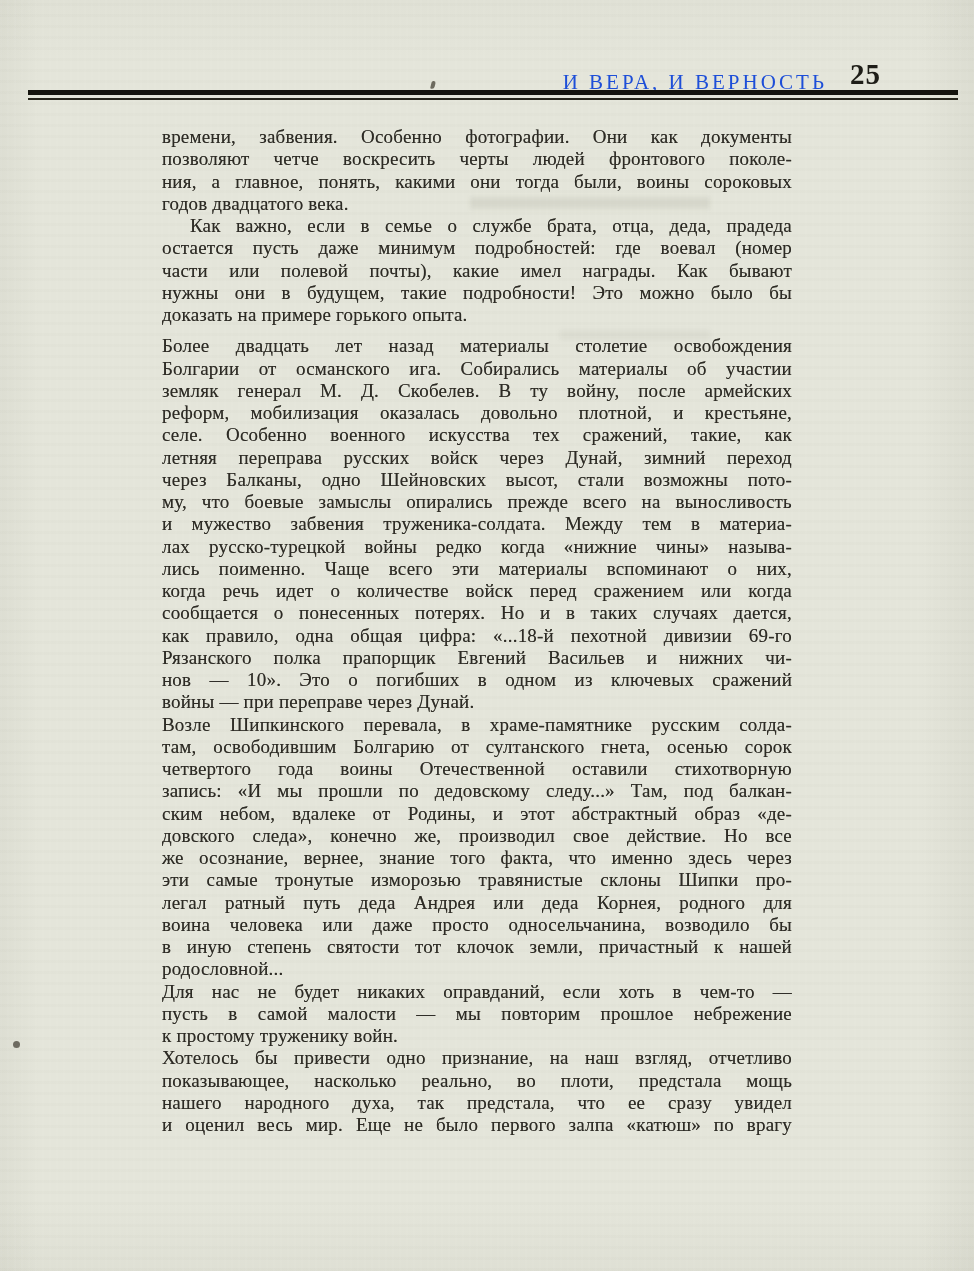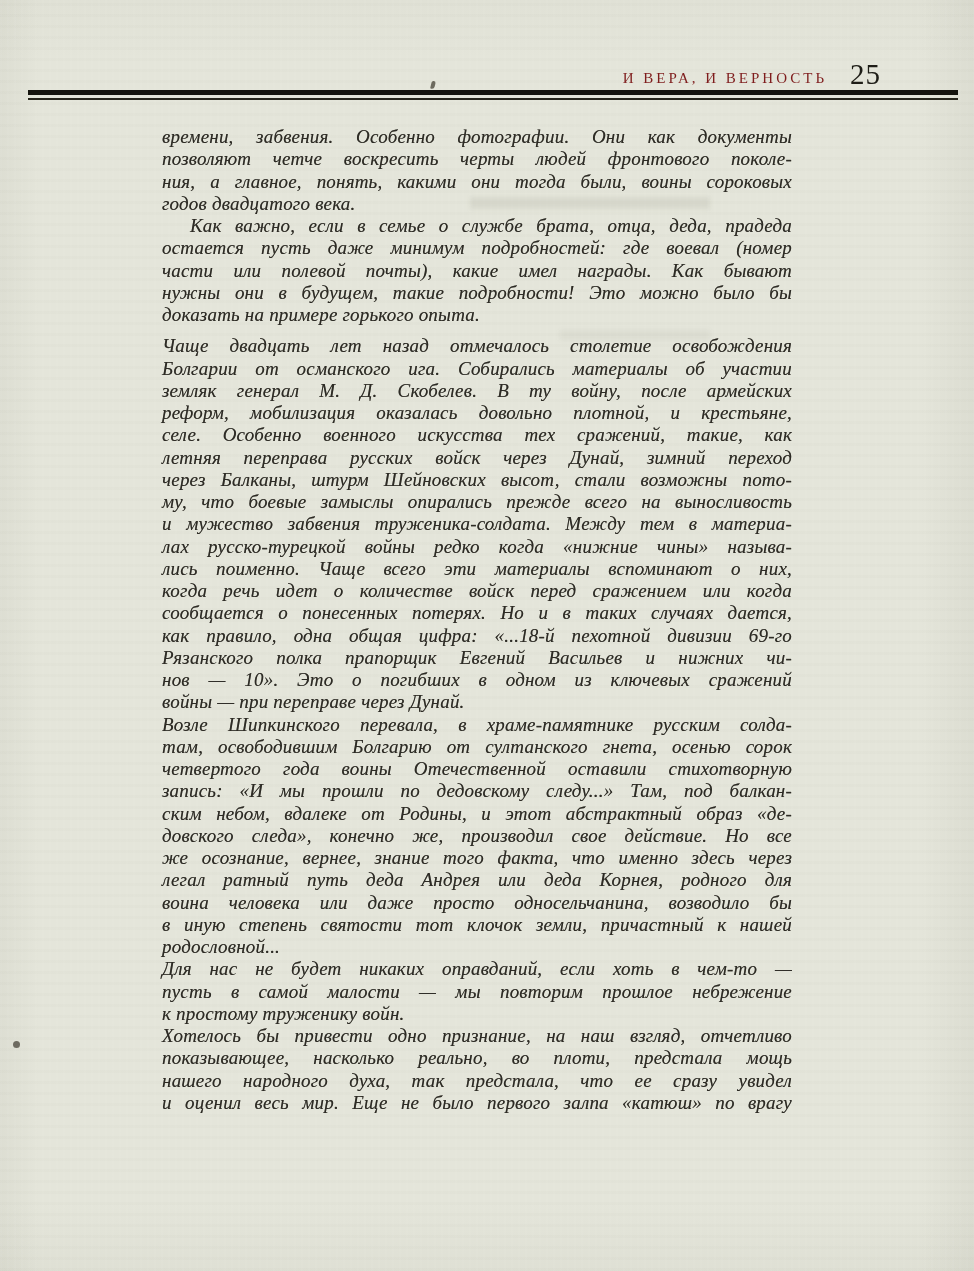--- a/index.html
+++ b/index.html
@@ -12,40 +12,40 @@
   .paper-texture{
     position:absolute;inset:0;pointer-events:none;
     background:
       repeating-linear-gradient(90deg, rgba(255,255,255,0.035) 0 2px, rgba(0,0,0,0) 2px 7px),
       repeating-linear-gradient(0deg, rgba(120,120,100,0.022) 0 3px, rgba(0,0,0,0) 3px 11px),
       linear-gradient(90deg, rgba(95,95,75,0.055) 0, rgba(0,0,0,0) 40px, rgba(0,0,0,0) 920px, rgba(85,85,65,0.06) 100%),
       linear-gradient(180deg, rgba(95,95,75,0.03) 0, rgba(0,0,0,0) 60px, rgba(0,0,0,0) 1200px, rgba(95,95,75,0.04) 100%);
   }
   .running-title{
     position:absolute;top:70px;right:147px;
-    font-size:15px;letter-spacing:3px;color:#7f1d1d;
+    font-size:21px;letter-spacing:3px;color:#1d4ed8;
     white-space:nowrap;
   }
   .page-number{
     position:absolute;top:58px;left:850px;
-    font-size:29px;color:#1e1d17;letter-spacing:1px;
+    font-size:29px;color:#1e1d17;letter-spacing:1px;font-weight:bold;
   }
   .header-rule{
     position:absolute;left:28px;top:90px;width:930px;height:3px;
     border-top:5px solid #15140e;
     border-bottom:2px solid #26251b;
     box-sizing:content-box;
   }
   .text-block{
     position:absolute;left:162px;top:126px;width:630px;
     font-size:19px;line-height:22.25px;color:#2d2b25;
     letter-spacing:0.2px;
     text-shadow:0 0 0.5px rgba(45,43,37,0.55);
   }
-  .paragraph{margin:0;font-style:italic;}
+  .paragraph{margin:0;}
   .paragraph.space-before{margin-top:9px;}
   .line{
     text-align:justify;
     text-align-last:justify;
     height:22.25px;
   }
   .line.endline{text-align-last:left;}
   .line.indent{text-indent:28px;}
   .speck{position:absolute;pointer-events:none;}
   .speck-comma{
@@ -79,46 +79,47 @@
       <div class="line endline">годов двадцатого века.</div>
     </div>
     <div class="paragraph">
       <div class="line indent">Как важно, если в семье о службе брата, отца, деда, прадеда</div>
       <div class="line">остается пусть даже минимум подробностей: где воевал (номер</div>
       <div class="line">части или полевой почты), какие имел награды. Как бывают</div>
       <div class="line">нужны они в будущем, такие подробности! Это можно было бы</div>
       <div class="line endline">доказать на примере горького опыта.</div>
     </div>
     <div class="paragraph space-before">
-      <div class="line">Чаще двадцать лет назад отмечалось столетие освобождения</div>
+      <div class="line">Более двадцать лет назад материалы столетие освобождения</div>
       <div class="line">Болгарии от османского ига. Собирались материалы об участии</div>
       <div class="line">земляк генерал М. Д. Скобелев. В ту войну, после армейских</div>
       <div class="line">реформ, мобилизация оказалась довольно плотной, и крестьяне,</div>
       <div class="line">селе. Особенно военного искусства тех сражений, такие, как</div>
       <div class="line">летняя переправа русских войск через Дунай, зимний переход</div>
-      <div class="line">через Балканы, штурм Шейновских высот, стали возможны пото-</div>
+      <div class="line">через Балканы, одно Шейновских высот, стали возможны пото-</div>
       <div class="line">му, что боевые замыслы опирались прежде всего на выносливость</div>
       <div class="line">и мужество забвения труженика-солдата. Между тем в материа-</div>
       <div class="line">лах русско-турецкой войны редко когда «нижние чины» называ-</div>
       <div class="line">лись поименно. Чаще всего эти материалы вспоминают о них,</div>
       <div class="line">когда речь идет о количестве войск перед сражением или когда</div>
       <div class="line">сообщается о понесенных потерях. Но и в таких случаях дается,</div>
       <div class="line">как правило, одна общая цифра: «...18-й пехотной дивизии 69-го</div>
       <div class="line">Рязанского полка прапорщик Евгений Васильев и нижних чи-</div>
       <div class="line">нов — 10». Это о погибших в одном из ключевых сражений</div>
       <div class="line endline">войны — при переправе через Дунай.</div>
     </div>
     <div class="paragraph">
       <div class="line">Возле Шипкинского перевала, в храме-памятнике русским солда-</div>
       <div class="line">там, освободившим Болгарию от султанского гнета, осенью сорок</div>
       <div class="line">четвертого года воины Отечественной оставили стихотворную</div>
       <div class="line">запись: «И мы прошли по дедовскому следу...» Там, под балкан-</div>
       <div class="line">ским небом, вдалеке от Родины, и этот абстрактный образ «де-</div>
       <div class="line">довского следа», конечно же, производил свое действие. Но все</div>
       <div class="line">же осознание, вернее, знание того факта, что именно здесь через</div>
+      <div class="line">эти самые тронутые изморозью травянистые склоны Шипки про-</div>
       <div class="line">легал ратный путь деда Андрея или деда Корнея, родного для</div>
       <div class="line">воина человека или даже просто односельчанина, возводило бы</div>
       <div class="line">в иную степень святости тот клочок земли, причастный к нашей</div>
       <div class="line endline">родословной...</div>
     </div>
     <div class="paragraph">
       <div class="line">Для нас не будет никаких оправданий, если хоть в чем-то —</div>
       <div class="line">пусть в самой малости — мы повторим прошлое небрежение</div>
       <div class="line endline">к простому труженику войн.</div>
     </div>

